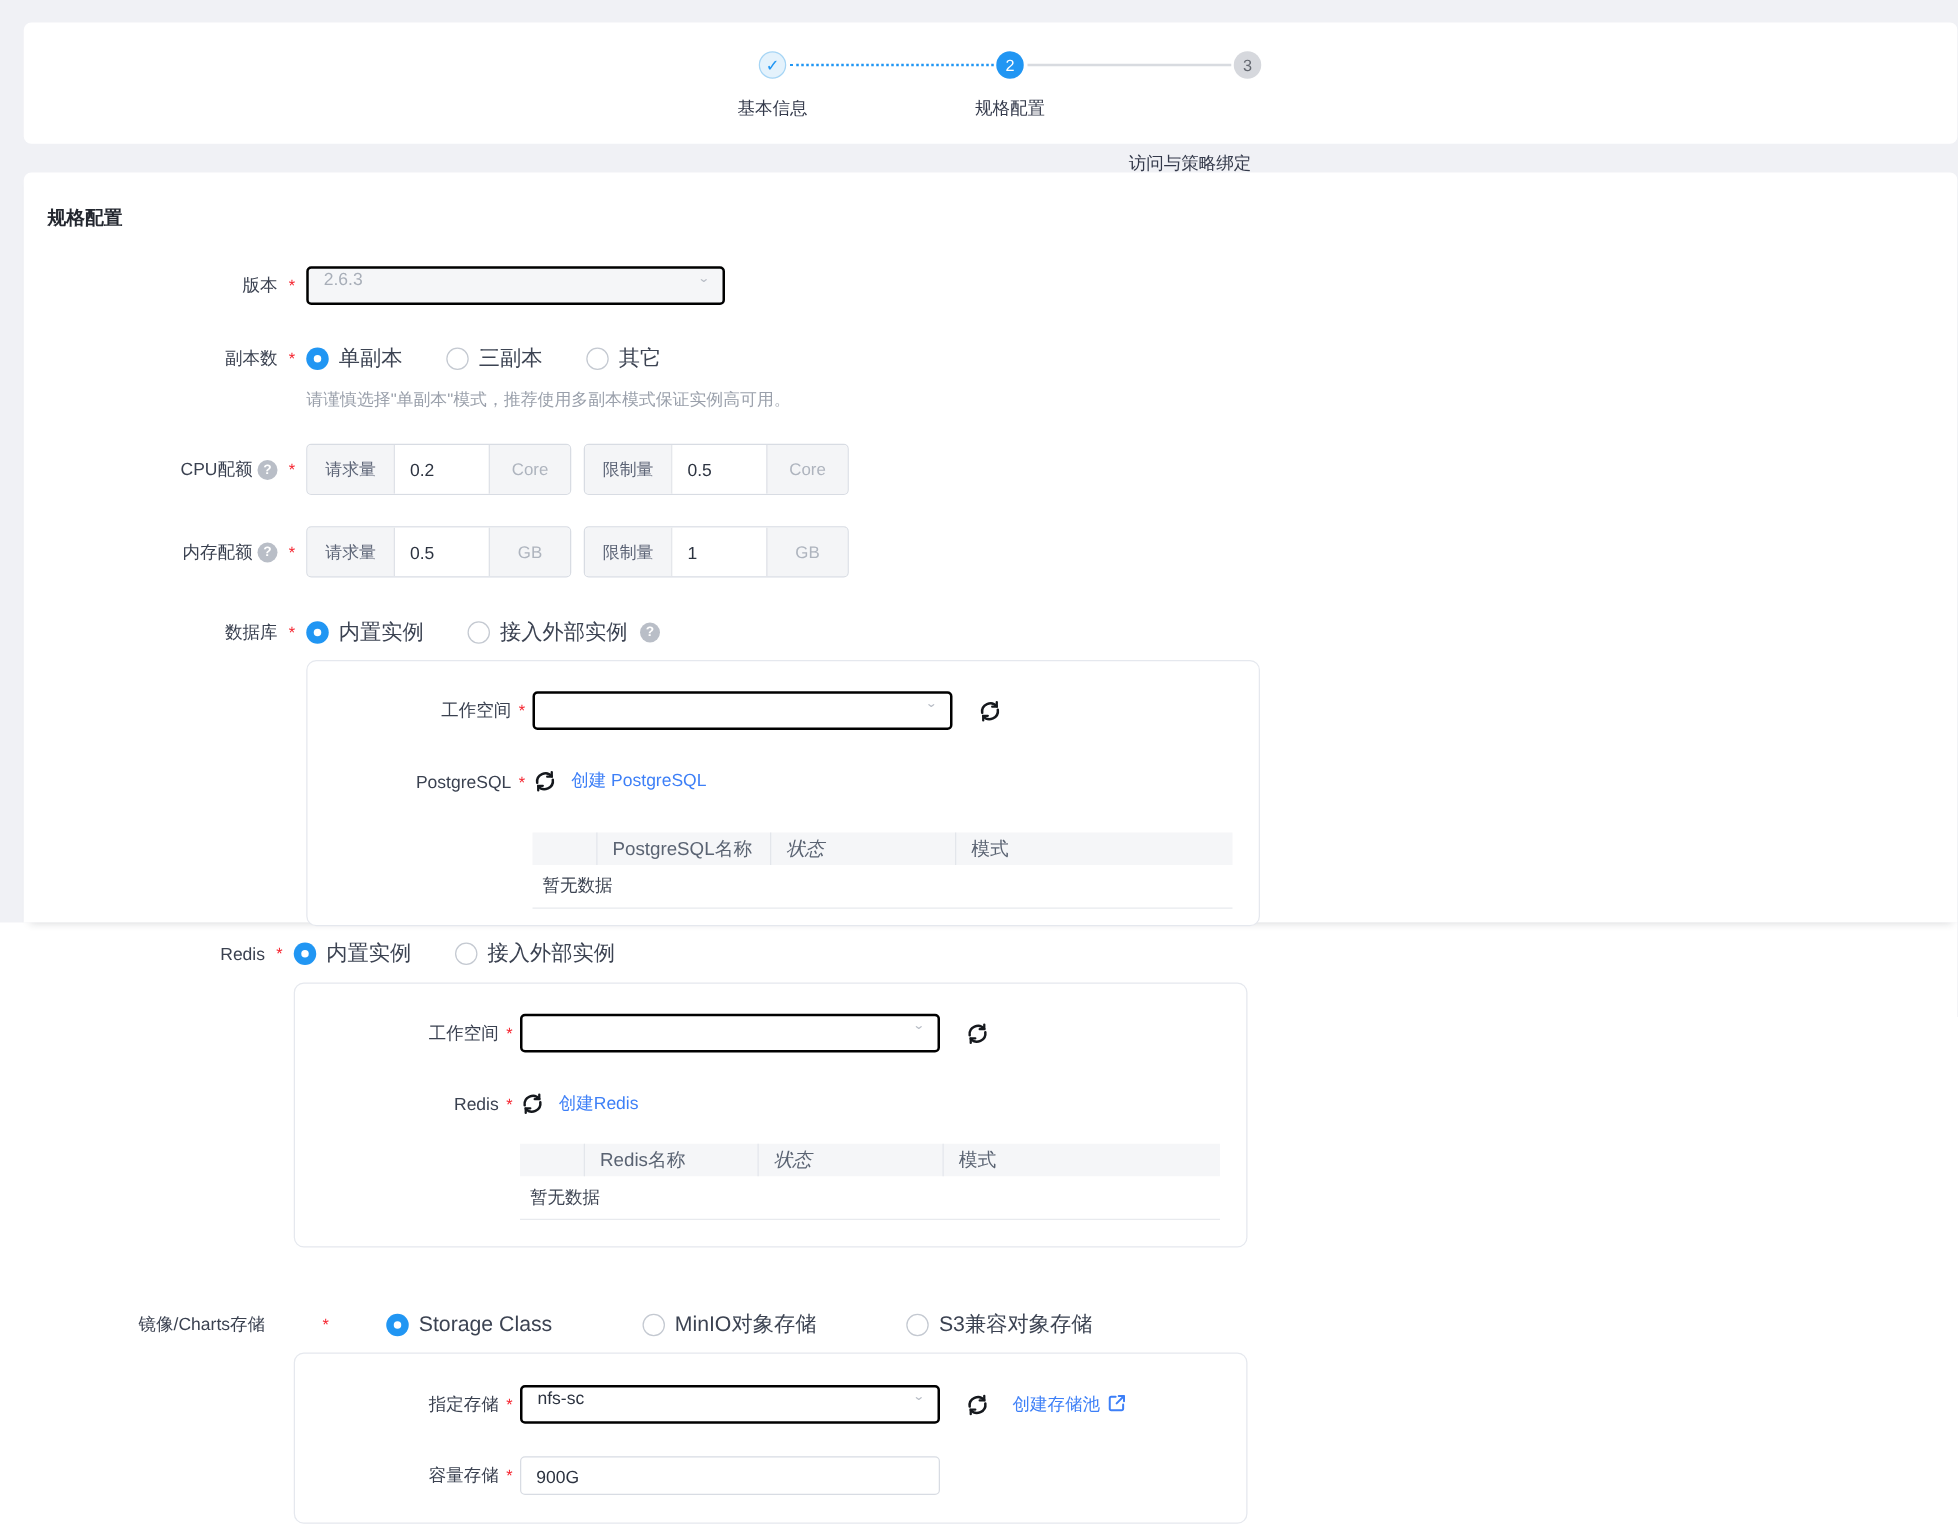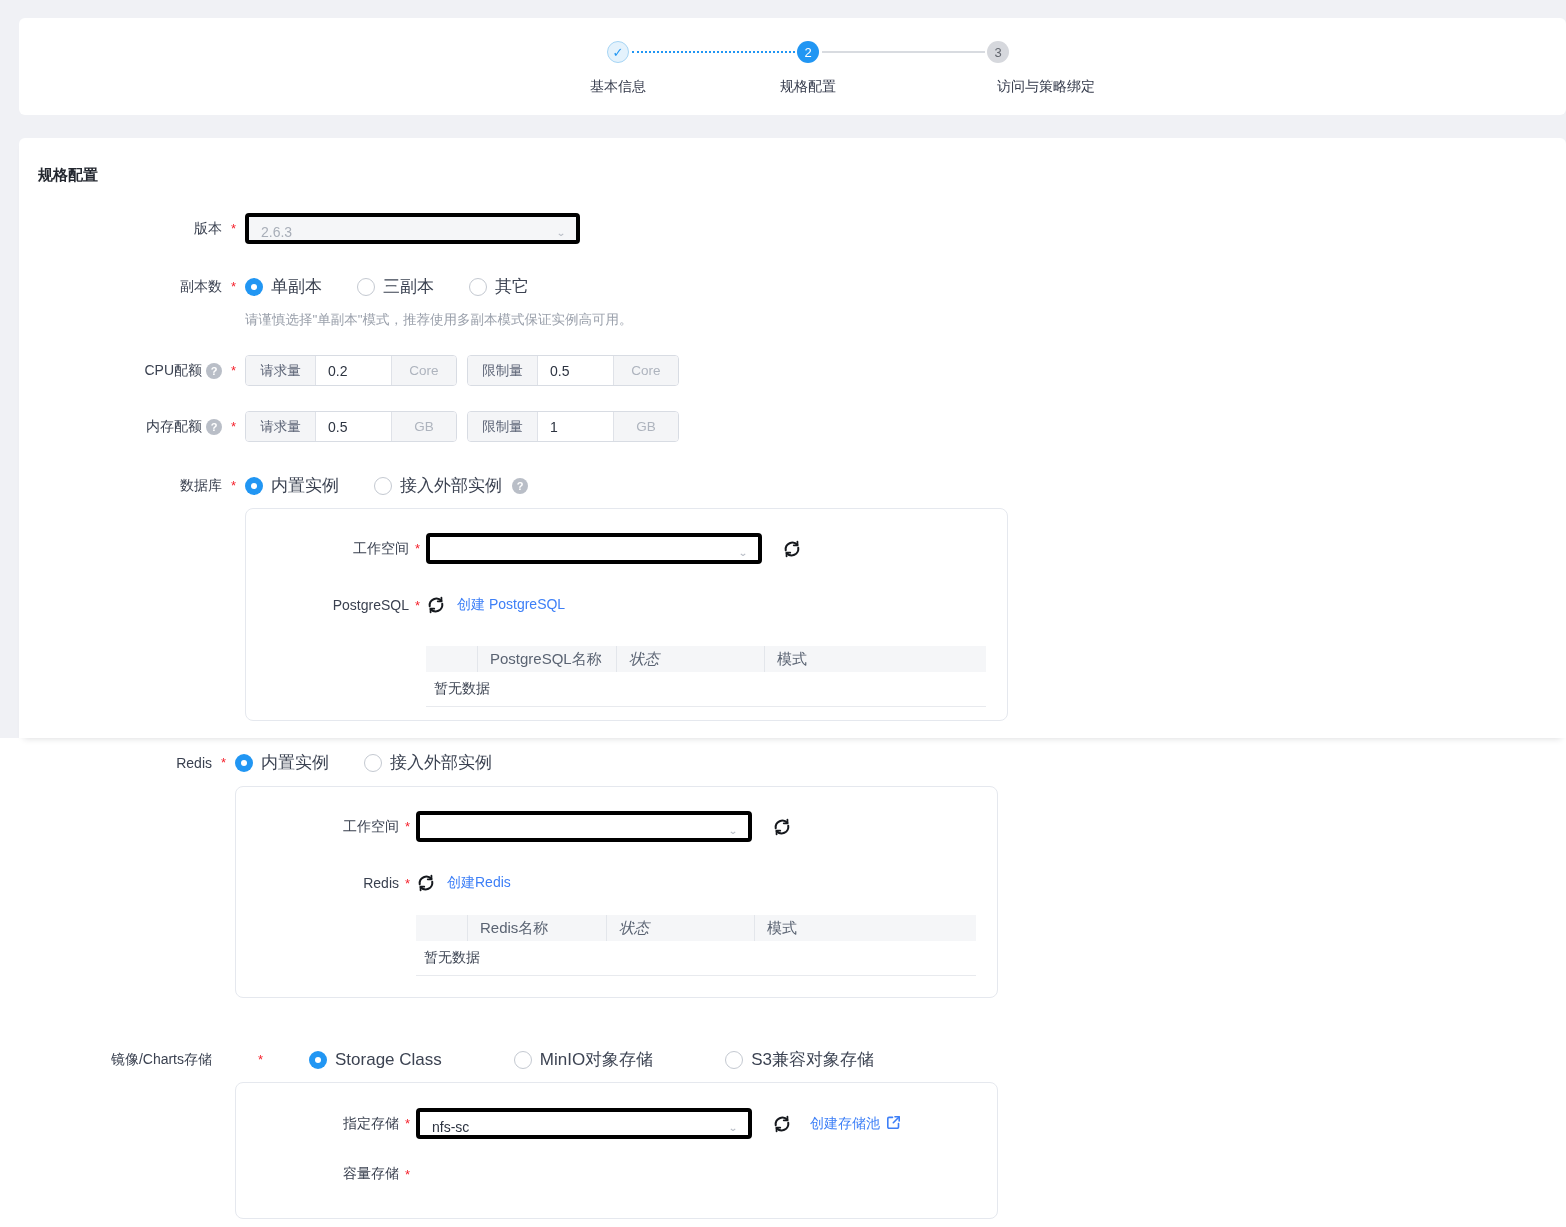--- a/index.html
+++ b/index.html
@@ -47,36 +47,36 @@
     gap:4px; color:#3a4150; font-size:14px; white-space:nowrap;
   }
   .req { width:23px; text-align:center; color:#f5222d; font-size:13px; flex:none; }
   .help-icon {
     width:16px; height:16px; border-radius:50%; background:#b9bec7; color:#fff;
     font-size:11px; font-weight:bold; display:inline-flex; align-items:center; justify-content:center; flex:none;
   }
 
   
   .select {
-    width:336px; height:31px; border:4px solid #000000; border-radius:4px; background:#fff;
-    display:flex; align-items:flex-end; justify-content:space-between; padding:0 10px 0 12px;
+    width:336px; height:31px; border:2px solid #000000; border-radius:4px; background:#fff;
+    display:flex; align-items:flex-start; justify-content:space-between; padding:0 10px 0 12px;
     font-size:14px; color:#2c3340;
   }
   .select.disabled { background:#f5f6f8; color:#a8aeb8; }
   .select.wide { width:335px; }
   .chevron { color:#b7bcc5; font-size:12px; transform:scaleY(.8); }
 
   .text-input {
     width:336px; height:31px; border:1px solid #d8dce3; border-radius:4px; background:#fff;
     font-size:14px; color:#2c3340; padding:0 12px; outline:none;
     font-family:"Liberation Sans","DejaVu Sans",sans-serif;
   }
 
   
-  .quota-group { display:flex; height:31px; border:1px solid #d8dce3; border-radius:4px; overflow:hidden; background:#fff; }
+  .quota-group { display:flex; height:41px; border:1px solid #d8dce3; border-radius:4px; overflow:hidden; background:#fff; }
   .quota-group + .quota-group { margin-left:10px; }
   .q-prefix, .q-suffix {
     background:#f4f5f7; display:flex; align-items:center; justify-content:center; font-size:13.5px;
   }
   .q-prefix { width:70px; color:#5d6577; border-right:1px solid #dfe2e8; }
   .q-suffix { width:65px; color:#aeb4be; border-left:1px solid #dfe2e8; }
   .q-input { width:75px; border:none; outline:none; padding:0 12px; font-size:14px; color:#2c3340;
     font-family:"Liberation Sans","DejaVu Sans",sans-serif; }
 
   
@@ -132,21 +132,21 @@
   </div>
   <div class="step-circle step-active" style="left:778px;">
     <span>2</span>
   </div>
   <div class="step-circle step-pending" style="left:968px;">
     <span>3</span>
   </div>
 
   <div class="step-label" style="left:599px;text-align:right;">基本信息</div>
   <div class="step-label" style="left:789px;">规格配置</div>
-  <div class="step-label" style="left:1027px;">访问与策略绑定</div>
+  <div class="step-label" style="left:933px;margin-top:44px;">访问与策略绑定</div>
 </div>
 
 <div class="mid-gap"></div>
 
 <div class="card main-card">
   <div class="page-title">规格配置</div>
 
   <div class="form-row">
     <div class="label-col">版本</div>
     <div class="req">*</div>
@@ -357,15 +357,16 @@
       </span>
       <span class="link" style="margin-left:18px;"><span>创建存储池</span><svg class="ext-icon" width="15" height="15" viewBox="0 0 15 15" fill="none" stroke="#3d7ff7" stroke-width="1.6" stroke-linecap="round" stroke-linejoin="round">
             <path d="M12.5 8.5 V12 a1.2 1.2 0 0 1 -1.2 1.2 H3 A1.2 1.2 0 0 1 1.8 12 V3.6 A1.2 1.2 0 0 1 3 2.4 H6.5"></path>
             <path d="M9 1.8 H13.2 V6"></path>
             <path d="M13 2 L7.3 7.7"></path>
           </svg></span>
     </div>
     <div class="p-row" style="margin-top:26px;">
       <div class="p-label">容量存储</div>
       <div class="p-req">*</div>
+      <input class="text-input" value="900G" style="">
     </div>
   </div>
 </div>
 
 </body></html>

